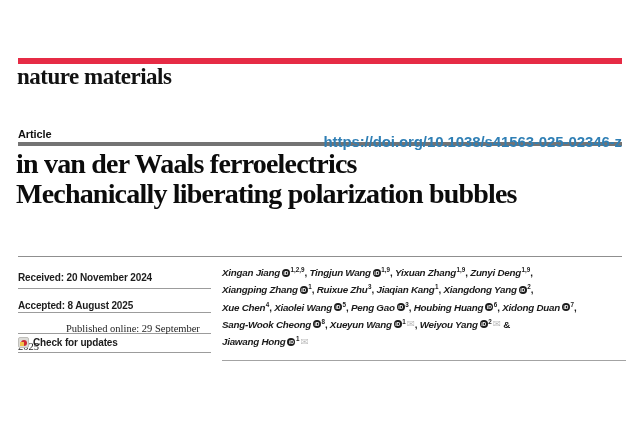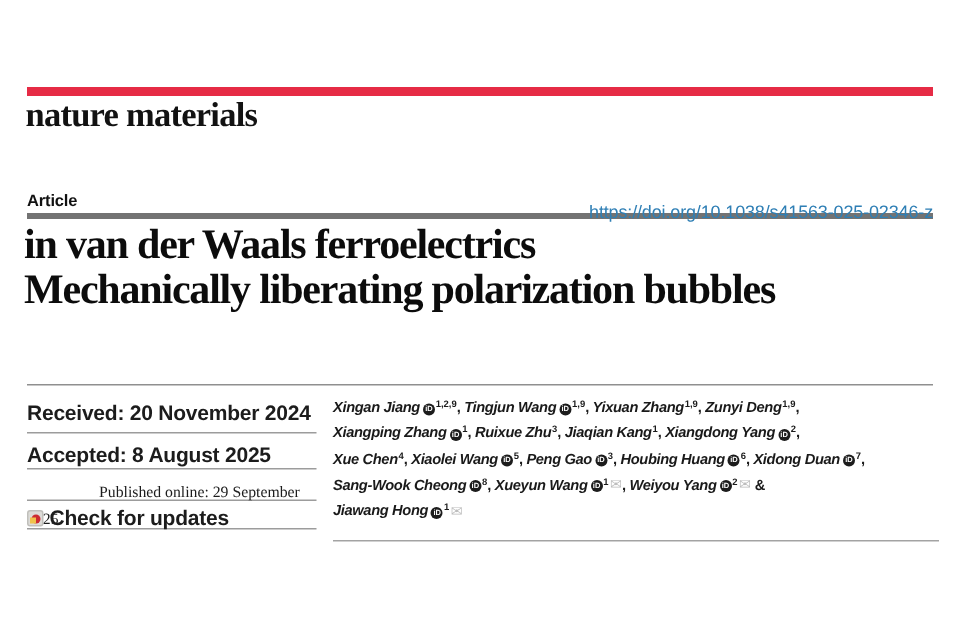--- a/index.html
+++ b/index.html
@@ -10,36 +10,36 @@
   .top-rule { position:absolute; left:18px; right:18px; top:58px; height:6px; background:#e62b45; }
 
   .brand { position:absolute; left:17px; top:64px;
            font-family:"Liberation Serif", serif; font-weight:700; font-size:23px;
            letter-spacing:-0.5px; color:#121212; }
 
   .article-row { position:absolute; left:18px; right:18px; top:125px; height:21px;
                  border-bottom:4px solid #737373; display:flex;
                  justify-content:space-between; align-items:center; }
   .article-label { font-weight:700; font-size:11px; color:#111; letter-spacing:-0.1px; }
-  .doi-link { font-size:12px; color:#2f7fb5; font-weight:400; letter-spacing:-0.1px;
+  .doi-link { font-size:15px; color:#2f7fb5; font-weight:700; letter-spacing:-0.1px;
               text-decoration:none; cursor:pointer;margin-top:15px; }
 
   .title { position:absolute; left:16px; top:149px; width:610px;
            font-family:"Liberation Serif", serif; font-weight:700;
            font-size:28px; line-height:30px; letter-spacing:-0.8px; color:#0c0c0c; }
 
   .mid-rule { position:absolute; left:18px; right:18px; top:256px; height:1px; background:#8f8f8f; }
 
   .left-col { position:absolute; left:18px; top:257px; width:193px; }
   .meta-row { border-bottom:1px solid #9c9c9c; }
   .meta-row.r1 { height:32px; padding-top:10px; }
   .meta-row.r2 { height:24px; padding-top:6px; }
   .meta-row.r3 { height:21px; padding-top:5px; }
   .meta-row.r4 { height:19px; padding-top:3px; }
-  .meta-text { font-weight:700; font-size:14px; color:#1c1c1c; letter-spacing:-0.15px;text-align:right; }
+  .meta-text { font-weight:700; font-size:10px; color:#1c1c1c; letter-spacing:-0.15px;text-align:right; }
   .meta-text-serif { font-family:"Liberation Serif", serif; font-weight:400;
                      font-size:10.5px; color:#1c1c1c;margin-left:48px; }
   .check-row { display:flex; align-items:center; gap:4px; cursor:pointer; }
   .cm-icon { width:11px; height:11px; border-radius:2px; background:#dddcd8;
              border:1px solid #c0bfbb; position:relative; overflow:hidden; flex:0 0 auto; }
   .cm-icon .cm-red { position:absolute; right:1px; top:2px; width:6px; height:6px;
                      border-radius:50%; background:#cc2b31; }
   .cm-icon .cm-yellow { position:absolute; left:1px; bottom:1px; width:4px; height:4px;
                         background:#f0c24b; }
 

